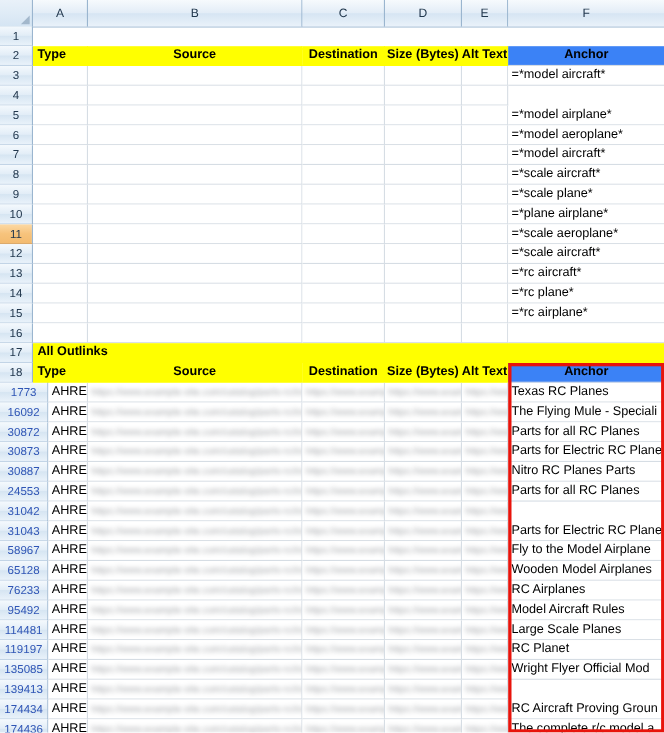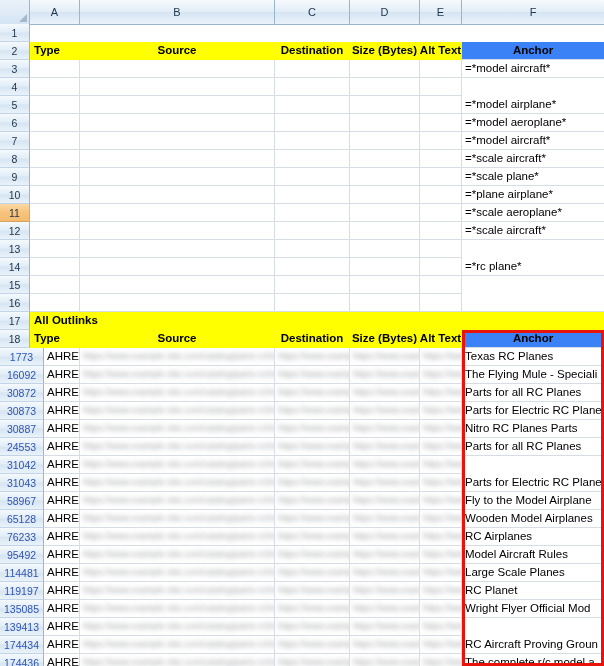--- a/index.html
+++ b/index.html
@@ -232,37 +232,39 @@
         <div class="cell cE"></div>
         <div class="cell cF">=*scale aircraft*</div>
       </div>
       <div class="row">
         <div class="rh ">13</div>
         <div class="cell cA"></div>
         <div class="cell cB"></div>
         <div class="cell cC"></div>
         <div class="cell cD"></div>
         <div class="cell cE"></div>
+        <div class="cell cF">=*rc aircraft*</div>
       </div>
       <div class="row">
         <div class="rh ">14</div>
         <div class="cell cA"></div>
         <div class="cell cB"></div>
         <div class="cell cC"></div>
         <div class="cell cD"></div>
         <div class="cell cE"></div>
         <div class="cell cF">=*rc plane*</div>
       </div>
       <div class="row">
         <div class="rh ">15</div>
         <div class="cell cA"></div>
         <div class="cell cB"></div>
         <div class="cell cC"></div>
         <div class="cell cD"></div>
         <div class="cell cE"></div>
+        <div class="cell cF">=*rc airplane*</div>
       </div>
       <div class="row">
         <div class="rh ">16</div>
         <div class="cell cA"></div>
         <div class="cell cB"></div>
         <div class="cell cC"></div>
         <div class="cell cD"></div>
         <div class="cell cE"></div>
         <div class="cell cF"></div>
       </div>

